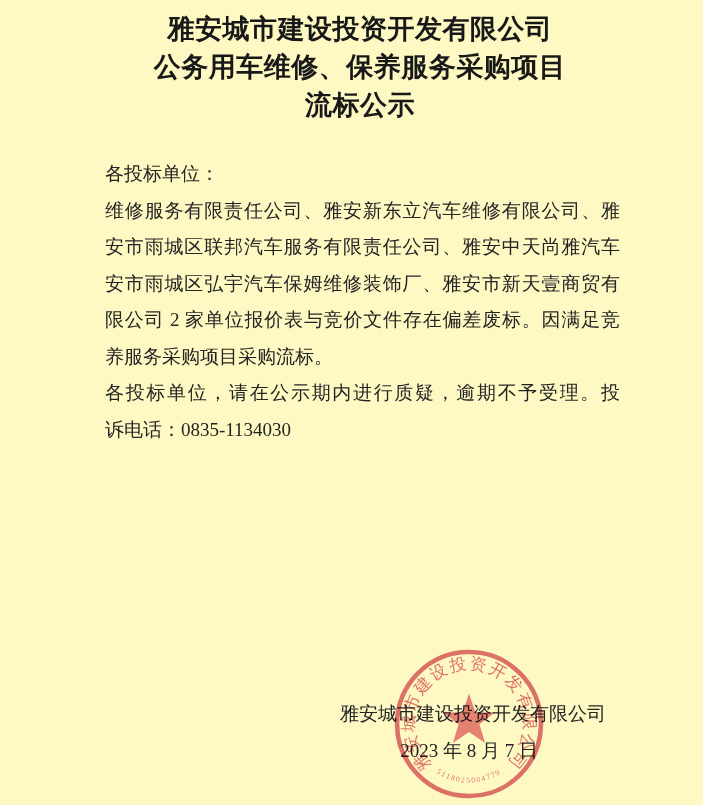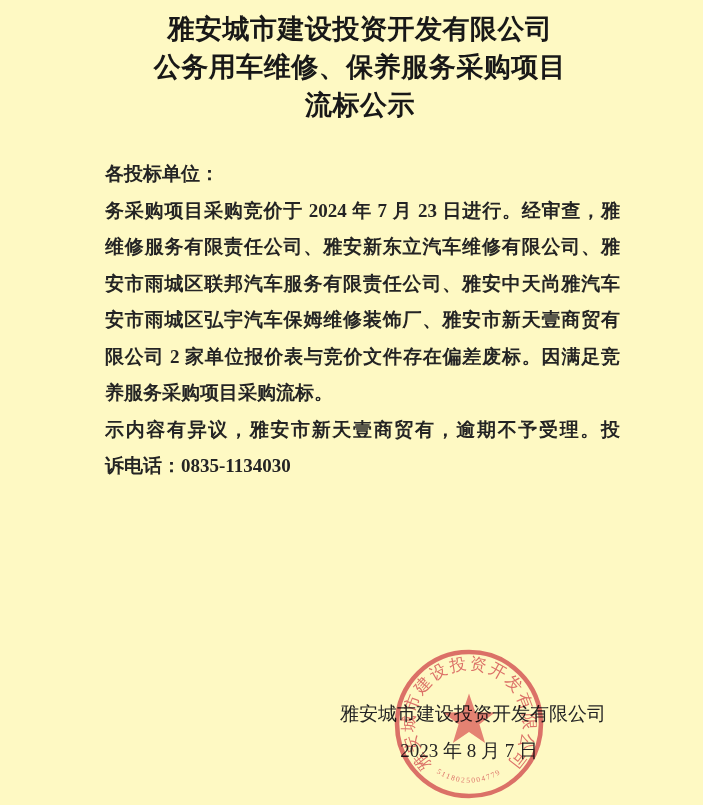--- a/index.html
+++ b/index.html
@@ -29,21 +29,20 @@
     position: absolute;
     left: 105px;
     top: 156px;
     width: 515px;
     font-size: 19px;
   }
   .line {
     height: 36.5px;
     line-height: 36.5px;
     white-space: nowrap;
-    font-weight: bold;
   }
   .line.full {
     white-space: normal;
     overflow: hidden;
     text-align: justify;
     text-align-last: justify;
   }
   .line.indent { text-indent: 39px; }
   .sig-company {
     position: absolute;
@@ -82,27 +81,26 @@
 <div class="page">
 
   <header class="title">
     <div>雅安城市建设投资开发有限公司</div>
     <div>公务用车维修、保养服务采购项目</div>
     <div>流标公示</div>
   </header>
 
   <main class="doc-body">
     <div class="line">各投标单位：</div>
-    <div class="line full">务采购项目采购竞价于 2024 年 7 月 23 日进行。经审查，雅</div>
     <div class="line full">维修服务有限责任公司、雅安新东立汽车维修有限公司、雅</div>
     <div class="line full">安市雨城区联邦汽车服务有限责任公司、雅安中天尚雅汽车</div>
     <div class="line full">安市雨城区弘宇汽车保姆维修装饰厂、雅安市新天壹商贸有</div>
     <div class="line full">限公司 2 家单位报价表与竞价文件存在偏差废标。因满足竞</div>
     <div class="line">养服务采购项目采购流标。</div>
-    <div class="line full">示内容有异议，雅安市新天壹商贸有，逾期不予受理。投</div>
+    <div class="line full">各投标单位，请在公示期内进行质疑，逾期不予受理。投</div>
     <div class="line">诉电话：0835-1134030</div>
   </main>
 
   <div class="sig-company">雅安城市建设投资开发有限公司</div>
   <div class="sig-date">2023 年 8 月 7 日</div>
 
   <svg class="stamp" viewBox="0 0 150 150" aria-hidden="true">
     <defs>
       <path id="arcTop" d="M 36.8 113.2 A 54 54 0 1 1 113.2 113.2" fill="none"></path>
       <path id="arcBottom" d="M 24.8 104 A 58 58 0 0 0 125.2 104" fill="none"></path>

